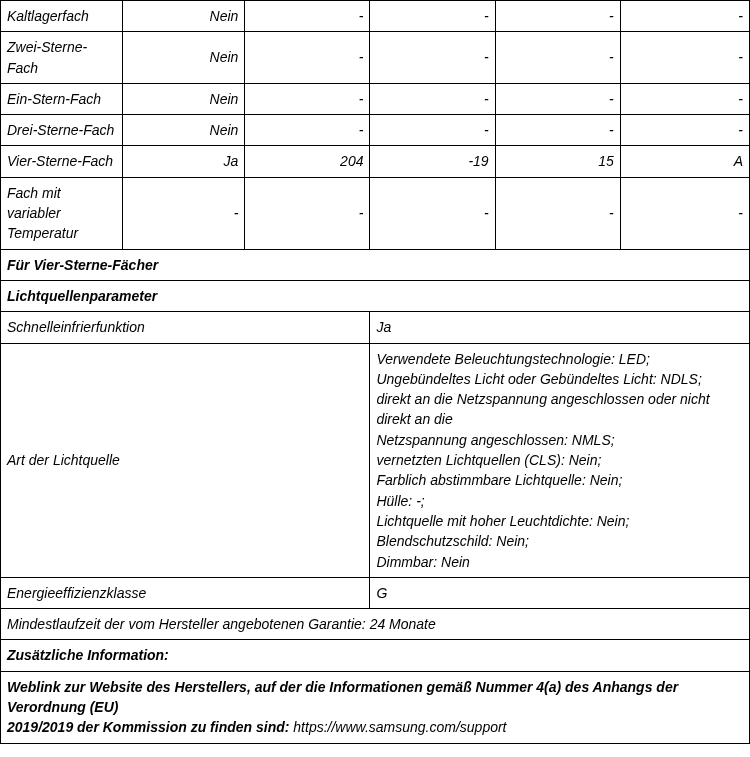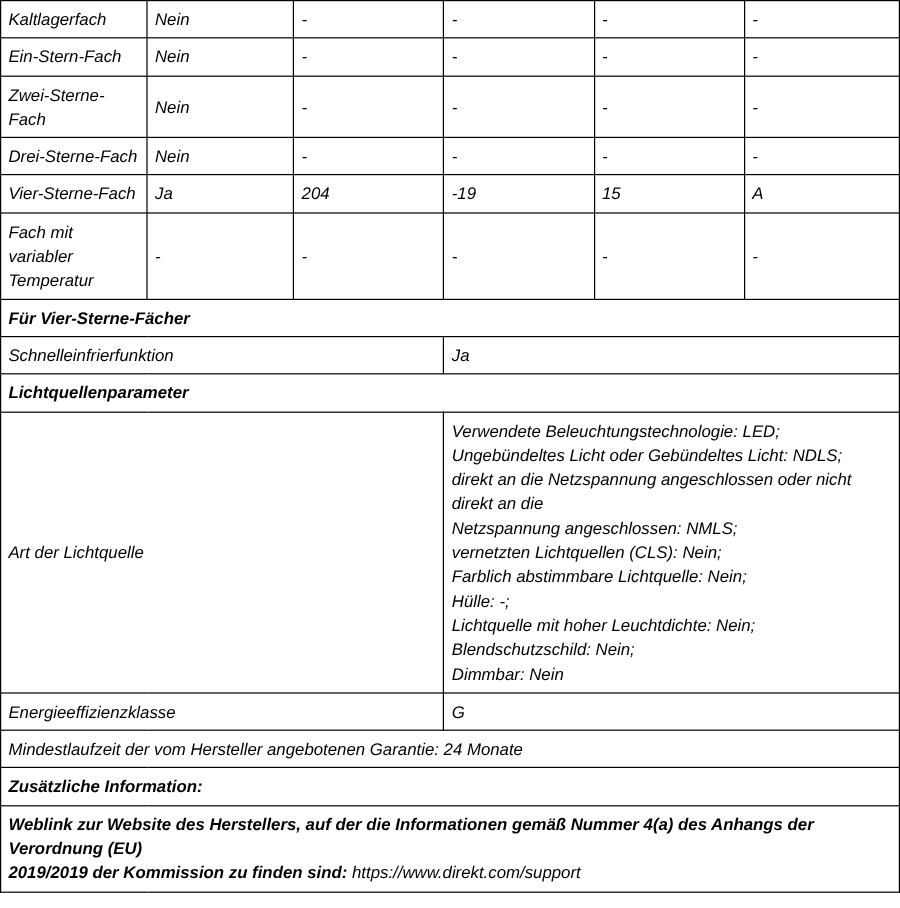--- a/index.html
+++ b/index.html
@@ -25,21 +25,21 @@
     padding: 5px 6px;
     vertical-align: middle;
     line-height: 1.45;
     font-size: 14px;
     font-style: italic;
   }
   td.label {
     text-align: left;
   }
   td.center {
-    text-align: left;
+    text-align: right;
   }
   td.bold {
     font-weight: bold;
   }
   td.top {
     vertical-align: top;
     margin-top: 12px;
   }
   .col-label  { width: 122px; }
   .col-c1     { width: 122px; }
@@ -77,29 +77,29 @@
   <tbody>
     <tr>
       <td class="label">Kaltlagerfach</td>
       <td class="center">Nein</td>
       <td class="center">-</td>
       <td class="center">-</td>
       <td class="center">-</td>
       <td class="center">-</td>
     </tr>
     <tr>
-      <td class="label">Ein-Stern-Fach</td>
+      <td class="label">Zwei-Sterne-Fach</td>
       <td class="center">Nein</td>
       <td class="center">-</td>
       <td class="center">-</td>
       <td class="center">-</td>
       <td class="center">-</td>
     </tr>
     <tr>
-      <td class="label">Zwei-Sterne-Fach</td>
+      <td class="label">Ein-Stern-Fach</td>
       <td class="center">Nein</td>
       <td class="center">-</td>
       <td class="center">-</td>
       <td class="center">-</td>
       <td class="center">-</td>
     </tr>
     <tr>
       <td class="label">Drei-Sterne-Fach</td>
       <td class="center">Nein</td>
       <td class="center">-</td>
@@ -122,26 +122,26 @@
       <td class="center">-</td>
       <td class="center">-</td>
       <td class="center">-</td>
     </tr>
 
     <tr>
       <td class="label bold" colspan="6">Für Vier-Sterne-Fächer</td>
     </tr>
 
     <tr>
-      <td class="label" colspan="3">Schnelleinfrierfunktion</td>
-      <td class="label" colspan="3">Ja</td>
+      <td class="label bold" colspan="6">Lichtquellenparameter</td>
     </tr>
 
     <tr>
-      <td class="label bold" colspan="6">Lichtquellenparameter</td>
+      <td class="label" colspan="3">Schnelleinfrierfunktion</td>
+      <td class="label" colspan="3">Ja</td>
     </tr>
 
     <tr>
       <td class="label" colspan="3">Art der Lichtquelle</td>
       <td class="label top lightsource-list" colspan="3">
         <div>Verwendete Beleuchtungstechnologie: LED;</div>
         <div>Ungebündeltes Licht oder Gebündeltes Licht: NDLS;</div>
         <div>direkt an die Netzspannung angeschlossen oder nicht direkt an die</div>
         <div>Netzspannung angeschlossen: NMLS;</div>
         <div>vernetzten Lichtquellen (CLS): Nein;</div>
@@ -163,17 +163,17 @@
     </tr>
 
     <tr>
       <td class="label bold" colspan="6">Zusätzliche Information:</td>
     </tr>
 
     <tr>
       <td class="label nowrap-note" colspan="6">
         <span class="weblink-bold">Weblink zur Website des Herstellers, auf der die Informationen gemäß Nummer 4(a) des Anhangs der Verordnung (EU)</span><br>
         <span class="weblink-bold">2019/2019 der Kommission zu finden sind:</span>
-        <span class="weblink-url">https://www.direkt.com/support</span>
+        <span class="weblink-url">https://www.samsung.com/support</span>
       </td>
     </tr>
   </tbody>
 </table>
 
 </body></html>

